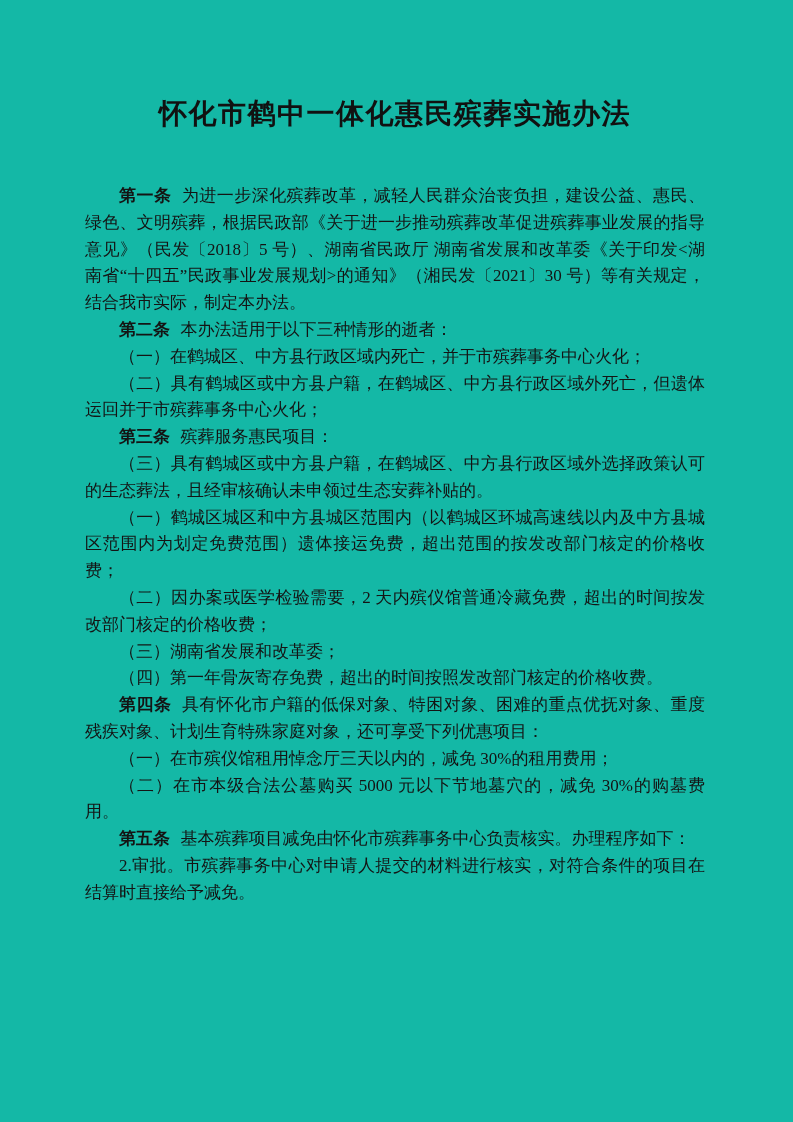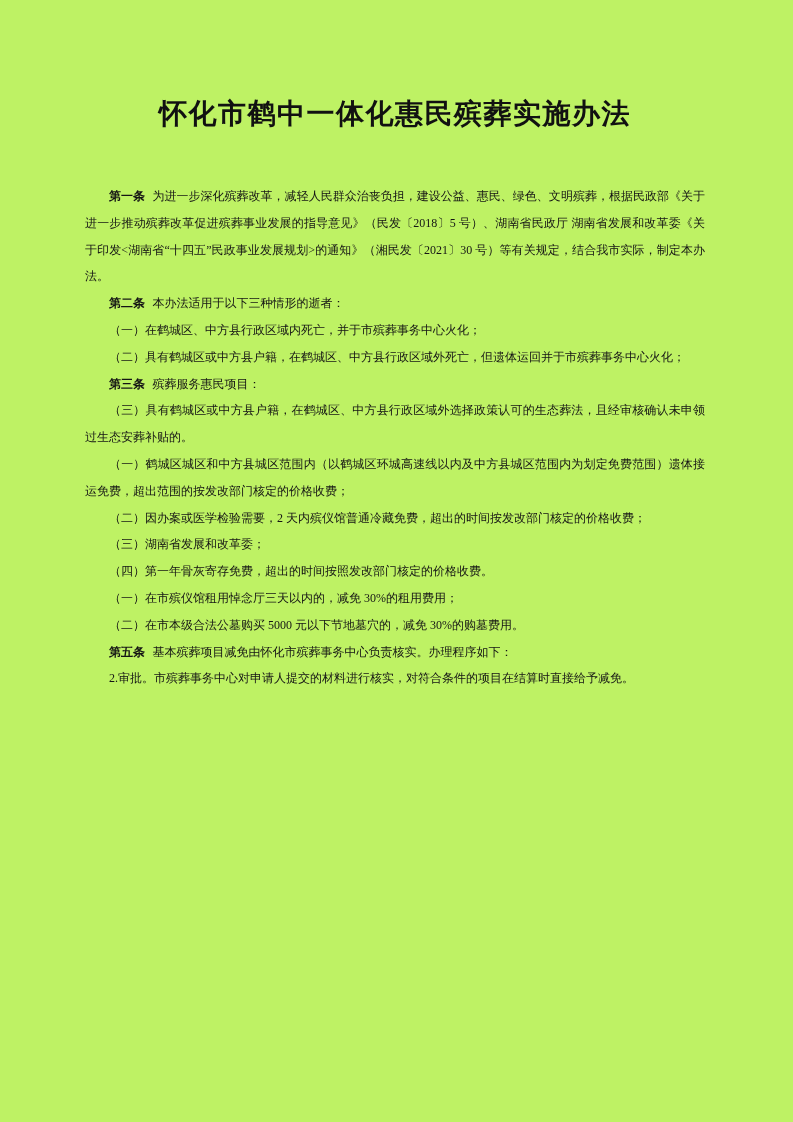--- a/index.html
+++ b/index.html
@@ -5,41 +5,41 @@
   html, body {
     margin: 0;
     padding: 0;
     background: #ffffff;
   }
   .page {
     position: relative;
     width: 793px;
     height: 1122px;
     margin: 0 auto;
-    background: #bef264;
+    background: #14b8a6;
     box-sizing: border-box;
     padding: 96px 88px 0 85px;
     overflow: hidden;
     color: #141414;
   }
   .doc-title {
     margin: 0;
     font-family: "Liberation Sans", "DejaVu Sans", sans-serif;
     font-weight: 700;
     font-size: 28px;
     line-height: 1.25;
     letter-spacing: 1.5px;
     text-align: center;
     color: #111111;
     white-space: nowrap;
   }
   .doc-body {
     margin-top: 52px;
     font-family: "Liberation Serif", "DejaVu Serif", serif;
-    font-size: 12px;
+    font-size: 17px;
     line-height: 26.8px;
     text-align: justify;
     color: #141414;
   }
   .doc-body p.para {
     margin: 0;
     padding: 0;
     text-indent: 2em;
   }
   .doc-body .article-lead {
@@ -58,18 +58,19 @@
   <p class="para"><b class="article-lead">第一条</b><span>为进一步深化殡葬改革，减轻人民群众治丧负担，建设公益、惠民、绿色、文明殡葬，根据民政部《关于进一步推动殡葬改革促进殡葬事业发展的指导意见》（民发〔2018〕5 号）、湖南省民政厅 湖南省发展和改革委《关于印发&lt;湖南省“十四五”民政事业发展规划&gt;的通知》（湘民发〔2021〕30 号）等有关规定，结合我市实际，制定本办法。</span></p>
       <p class="para"><b class="article-lead">第二条</b><span>本办法适用于以下三种情形的逝者：</span></p>
       <p class="para"><span>（一）在鹤城区、中方县行政区域内死亡，并于市殡葬事务中心火化；</span></p>
       <p class="para"><span>（二）具有鹤城区或中方县户籍，在鹤城区、中方县行政区域外死亡，但遗体运回并于市殡葬事务中心火化；</span></p>
       <p class="para"><b class="article-lead">第三条</b><span>殡葬服务惠民项目：</span></p>
       <p class="para"><span>（三）具有鹤城区或中方县户籍，在鹤城区、中方县行政区域外选择政策认可的生态葬法，且经审核确认未申领过生态安葬补贴的。</span></p>
       <p class="para"><span>（一）鹤城区城区和中方县城区范围内（以鹤城区环城高速线以内及中方县城区范围内为划定免费范围）遗体接运免费，超出范围的按发改部门核定的价格收费；</span></p>
       <p class="para"><span>（二）因办案或医学检验需要，2 天内殡仪馆普通冷藏免费，超出的时间按发改部门核定的价格收费；</span></p>
       <p class="para"><span>（三）湖南省发展和改革委；</span></p>
       <p class="para"><span>（四）第一年骨灰寄存免费，超出的时间按照发改部门核定的价格收费。</span></p>
+      <p class="para"><b class="article-lead">第四条</b><span>具有怀化市户籍的低保对象、特困对象、困难的重点优抚对象、重度残疾对象、计划生育特殊家庭对象，还可享受下列优惠项目：</span></p>
       <p class="para"><span>（一）在市殡仪馆租用悼念厅三天以内的，减免 30%的租用费用；</span></p>
       <p class="para"><span>（二）在市本级合法公墓购买 5000 元以下节地墓穴的，减免 30%的购墓费用。</span></p>
       <p class="para"><b class="article-lead">第五条</b><span>基本殡葬项目减免由怀化市殡葬事务中心负责核实。办理程序如下：</span></p>
       <p class="para"><span>2.审批。市殡葬事务中心对申请人提交的材料进行核实，对符合条件的项目在结算时直接给予减免。</span></p>
     </div>
 </div>
 
 </body></html>

